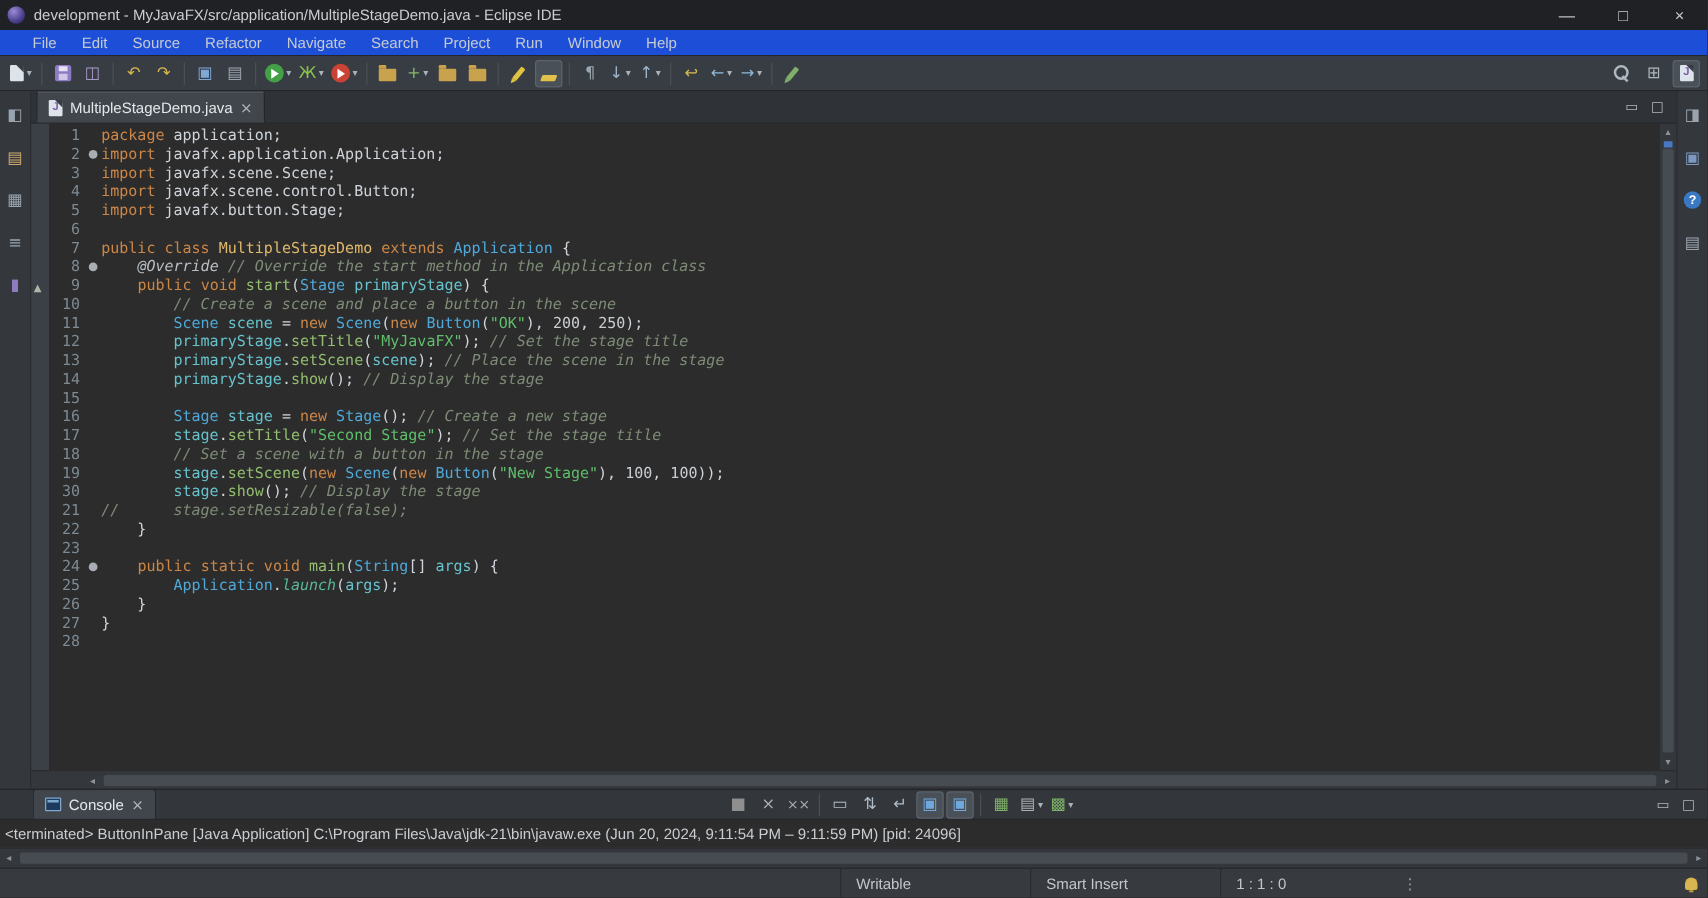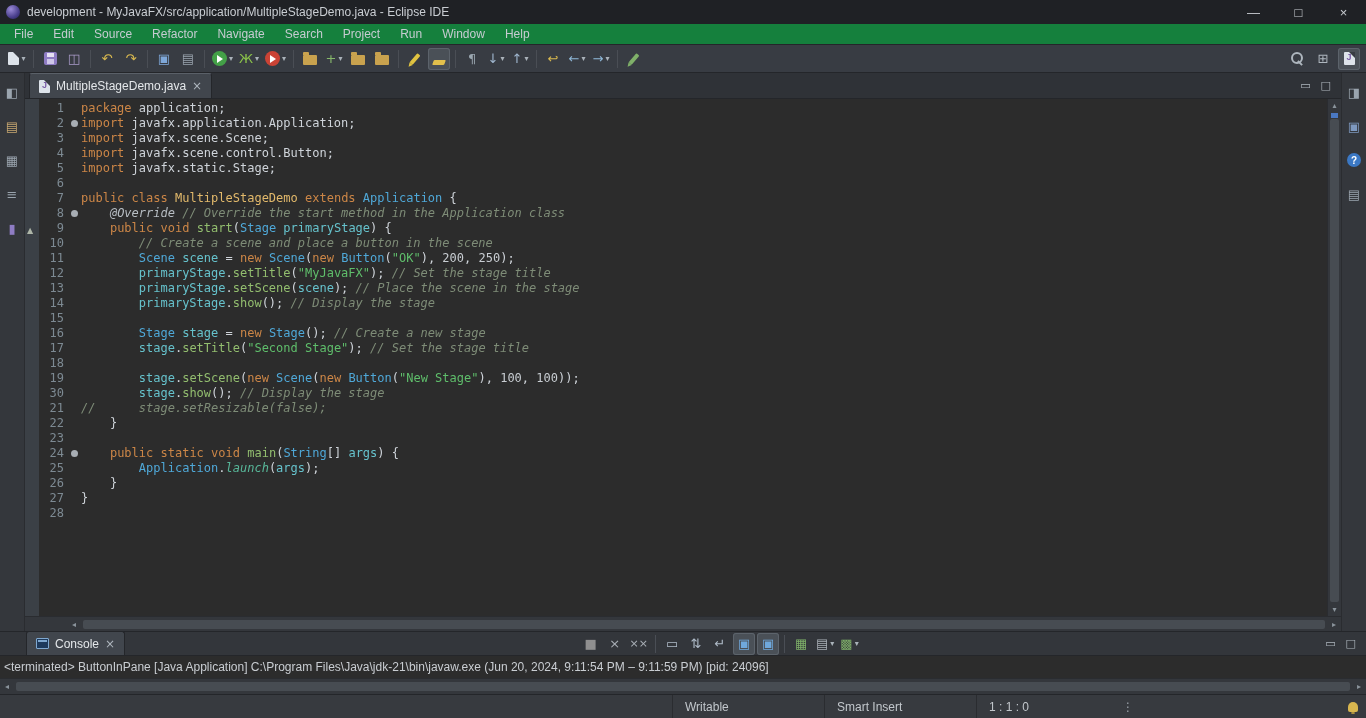--- a/index.html
+++ b/index.html
@@ -8,21 +8,21 @@
   .window { width:1366px; height:718px; display:flex; flex-direction:column; background:#34373C; }
 
   
   .titlebar { height:24px; background:#1F2125; display:flex; align-items:center; padding-left:6px; flex:0 0 auto; }
   .app-icon { width:14px; height:14px; border-radius:50%;
     background:radial-gradient(circle at 35% 30%, #9A8AD6, #4A3F8C 60%, #241F55); margin-right:7px; flex:0 0 auto;}
   .titlebar-title { flex:1; color:#C9CDD2; white-space:nowrap; overflow:hidden; }
   .win-btn { width:45px; height:24px; display:flex; align-items:center; justify-content:center; color:#C9CDD2; font-size:13px; }
 
   
-  .menubar { height:21px; background:#15803d; border-bottom:1px solid #24262A; display:flex; align-items:center; padding-left:4px; flex:0 0 auto;}
+  .menubar { height:21px; background:#1d4ed8; border-bottom:1px solid #24262A; display:flex; align-items:center; padding-left:16px; flex:0 0 auto;}
   .menu-item { padding:2px 10px; color:#C6CBD1; }
 
   
   .toolbar { height:28px; background:#383C43; border-bottom:1px solid #24262A; display:flex; align-items:center; padding:0 5px; flex:0 0 auto;}
   .tb-left { display:flex; align-items:center; }
   .tb-right { margin-left:auto; display:flex; align-items:center; gap:2px; }
   .tb-sep { width:1px; height:18px; background:#4A4E55; margin:0 4px; flex:0 0 auto;}
   .tb-btn { height:22px; min-width:22px; display:flex; align-items:center; justify-content:center; border-radius:3px; padding:0 2px; margin:0 1px; position:relative;}
   .tb-btn.pressed { background:#4A5057; box-shadow: inset 0 0 0 1px #5C636B; }
   .tb-btn.dd::after { content:"▾"; font-size:8px; color:#AAB2BA; margin-left:2px; font-family:"DejaVu Sans",sans-serif;}
@@ -268,34 +268,34 @@
           <span>□</span>
         </div>
       </div>
 
       <div class="editor-wrap">
         <div class="code-scroll">
             <div class="crow"><span class="c-ann"></span><span class="c-num">1</span><span class="c-fold"></span><span class="c-text"><span class="tk-k">package</span><span class="tk-p"> application;</span></span></div>
             <div class="crow"><span class="c-ann"></span><span class="c-num">2</span><span class="c-fold"><span class="fold-dot"></span></span><span class="c-text"><span class="tk-k">import</span><span class="tk-p"> javafx.application.Application;</span></span></div>
             <div class="crow"><span class="c-ann"></span><span class="c-num">3</span><span class="c-fold"></span><span class="c-text"><span class="tk-k">import</span><span class="tk-p"> javafx.scene.Scene;</span></span></div>
             <div class="crow"><span class="c-ann"></span><span class="c-num">4</span><span class="c-fold"></span><span class="c-text"><span class="tk-k">import</span><span class="tk-p"> javafx.scene.control.Button;</span></span></div>
-            <div class="crow"><span class="c-ann"></span><span class="c-num">5</span><span class="c-fold"></span><span class="c-text"><span class="tk-k">import</span><span class="tk-p"> javafx.static.Stage;</span></span></div>
+            <div class="crow"><span class="c-ann"></span><span class="c-num">5</span><span class="c-fold"></span><span class="c-text"><span class="tk-k">import</span><span class="tk-p"> javafx.button.Stage;</span></span></div>
             <div class="crow"><span class="c-ann"></span><span class="c-num">6</span><span class="c-fold"></span><span class="c-text"></span></div>
             <div class="crow"><span class="c-ann"></span><span class="c-num">7</span><span class="c-fold"></span><span class="c-text"><span class="tk-k">public</span><span class="tk-p"> </span><span class="tk-k">class</span><span class="tk-p"> </span><span class="tk-d">MultipleStageDemo</span><span class="tk-p"> </span><span class="tk-k">extends</span><span class="tk-p"> </span><span class="tk-t">Application</span><span class="tk-p"> {</span></span></div>
             <div class="crow"><span class="c-ann"></span><span class="c-num">8</span><span class="c-fold"><span class="fold-dot"></span></span><span class="c-text"><span class="tk-p">    </span><span class="tk-a">@Override</span><span class="tk-p"> </span><span class="tk-c">// Override the start method in the Application class</span></span></div>
             <div class="crow"><span class="c-ann"><span class="ovr">▲</span></span><span class="c-num">9</span><span class="c-fold"></span><span class="c-text"><span class="tk-p">    </span><span class="tk-k">public</span><span class="tk-p"> </span><span class="tk-k">void</span><span class="tk-p"> </span><span class="tk-m">start</span><span class="tk-p">(</span><span class="tk-t">Stage</span><span class="tk-p"> </span><span class="tk-v">primaryStage</span><span class="tk-p">) {</span></span></div>
             <div class="crow"><span class="c-ann"></span><span class="c-num">10</span><span class="c-fold"></span><span class="c-text"><span class="tk-p">        </span><span class="tk-c">// Create a scene and place a button in the scene</span></span></div>
             <div class="crow"><span class="c-ann"></span><span class="c-num">11</span><span class="c-fold"></span><span class="c-text"><span class="tk-p">        </span><span class="tk-t">Scene</span><span class="tk-p"> </span><span class="tk-v">scene</span><span class="tk-p"> = </span><span class="tk-k">new</span><span class="tk-p"> </span><span class="tk-t">Scene</span><span class="tk-p">(</span><span class="tk-k">new</span><span class="tk-p"> </span><span class="tk-t">Button</span><span class="tk-p">(</span><span class="tk-s">"OK"</span><span class="tk-p">), </span><span class="tk-n">200</span><span class="tk-p">, </span><span class="tk-n">250</span><span class="tk-p">);</span></span></div>
             <div class="crow"><span class="c-ann"></span><span class="c-num">12</span><span class="c-fold"></span><span class="c-text"><span class="tk-p">        </span><span class="tk-v">primaryStage</span><span class="tk-p">.</span><span class="tk-m">setTitle</span><span class="tk-p">(</span><span class="tk-s">"MyJavaFX"</span><span class="tk-p">); </span><span class="tk-c">// Set the stage title</span></span></div>
             <div class="crow"><span class="c-ann"></span><span class="c-num">13</span><span class="c-fold"></span><span class="c-text"><span class="tk-p">        </span><span class="tk-v">primaryStage</span><span class="tk-p">.</span><span class="tk-m">setScene</span><span class="tk-p">(</span><span class="tk-v">scene</span><span class="tk-p">); </span><span class="tk-c">// Place the scene in the stage</span></span></div>
             <div class="crow"><span class="c-ann"></span><span class="c-num">14</span><span class="c-fold"></span><span class="c-text"><span class="tk-p">        </span><span class="tk-v">primaryStage</span><span class="tk-p">.</span><span class="tk-m">show</span><span class="tk-p">(); </span><span class="tk-c">// Display the stage</span></span></div>
             <div class="crow"><span class="c-ann"></span><span class="c-num">15</span><span class="c-fold"></span><span class="c-text"></span></div>
             <div class="crow"><span class="c-ann"></span><span class="c-num">16</span><span class="c-fold"></span><span class="c-text"><span class="tk-p">        </span><span class="tk-t">Stage</span><span class="tk-p"> </span><span class="tk-v">stage</span><span class="tk-p"> = </span><span class="tk-k">new</span><span class="tk-p"> </span><span class="tk-t">Stage</span><span class="tk-p">(); </span><span class="tk-c">// Create a new stage</span></span></div>
             <div class="crow"><span class="c-ann"></span><span class="c-num">17</span><span class="c-fold"></span><span class="c-text"><span class="tk-p">        </span><span class="tk-v">stage</span><span class="tk-p">.</span><span class="tk-m">setTitle</span><span class="tk-p">(</span><span class="tk-s">"Second Stage"</span><span class="tk-p">); </span><span class="tk-c">// Set the stage title</span></span></div>
-            <div class="crow"><span class="c-ann"></span><span class="c-num">18</span><span class="c-fold"></span><span class="c-text"><span class="tk-p">        </span></span></div>
+            <div class="crow"><span class="c-ann"></span><span class="c-num">18</span><span class="c-fold"></span><span class="c-text"><span class="tk-p">        </span><span class="tk-c">// Set a scene with a button in the stage</span></span></div>
             <div class="crow"><span class="c-ann"></span><span class="c-num">19</span><span class="c-fold"></span><span class="c-text"><span class="tk-p">        </span><span class="tk-v">stage</span><span class="tk-p">.</span><span class="tk-m">setScene</span><span class="tk-p">(</span><span class="tk-k">new</span><span class="tk-p"> </span><span class="tk-t">Scene</span><span class="tk-p">(</span><span class="tk-k">new</span><span class="tk-p"> </span><span class="tk-t">Button</span><span class="tk-p">(</span><span class="tk-s">"New Stage"</span><span class="tk-p">), </span><span class="tk-n">100</span><span class="tk-p">, </span><span class="tk-n">100</span><span class="tk-p">));</span></span></div>
             <div class="crow"><span class="c-ann"></span><span class="c-num">30</span><span class="c-fold"></span><span class="c-text"><span class="tk-p">        </span><span class="tk-v">stage</span><span class="tk-p">.</span><span class="tk-m">show</span><span class="tk-p">(); </span><span class="tk-c">// Display the stage</span></span></div>
             <div class="crow"><span class="c-ann"></span><span class="c-num">21</span><span class="c-fold"></span><span class="c-text"><span class="tk-c">//      stage.setResizable(false);</span></span></div>
             <div class="crow"><span class="c-ann"></span><span class="c-num">22</span><span class="c-fold"></span><span class="c-text"><span class="tk-p">    }</span></span></div>
             <div class="crow"><span class="c-ann"></span><span class="c-num">23</span><span class="c-fold"></span><span class="c-text"></span></div>
             <div class="crow"><span class="c-ann"></span><span class="c-num">24</span><span class="c-fold"><span class="fold-dot"></span></span><span class="c-text"><span class="tk-p">    </span><span class="tk-k">public</span><span class="tk-p"> </span><span class="tk-k">static</span><span class="tk-p"> </span><span class="tk-k">void</span><span class="tk-p"> </span><span class="tk-m">main</span><span class="tk-p">(</span><span class="tk-t">String</span><span class="tk-p">[] </span><span class="tk-v">args</span><span class="tk-p">) {</span></span></div>
             <div class="crow"><span class="c-ann"></span><span class="c-num">25</span><span class="c-fold"></span><span class="c-text"><span class="tk-p">        </span><span class="tk-t">Application</span><span class="tk-p">.</span><span class="tk-i">launch</span><span class="tk-p">(</span><span class="tk-v">args</span><span class="tk-p">);</span></span></div>
             <div class="crow"><span class="c-ann"></span><span class="c-num">26</span><span class="c-fold"></span><span class="c-text"><span class="tk-p">    }</span></span></div>
             <div class="crow"><span class="c-ann"></span><span class="c-num">27</span><span class="c-fold"></span><span class="c-text"><span class="tk-p">}</span></span></div>
             <div class="crow"><span class="c-ann"></span><span class="c-num">28</span><span class="c-fold"></span><span class="c-text"></span></div>

